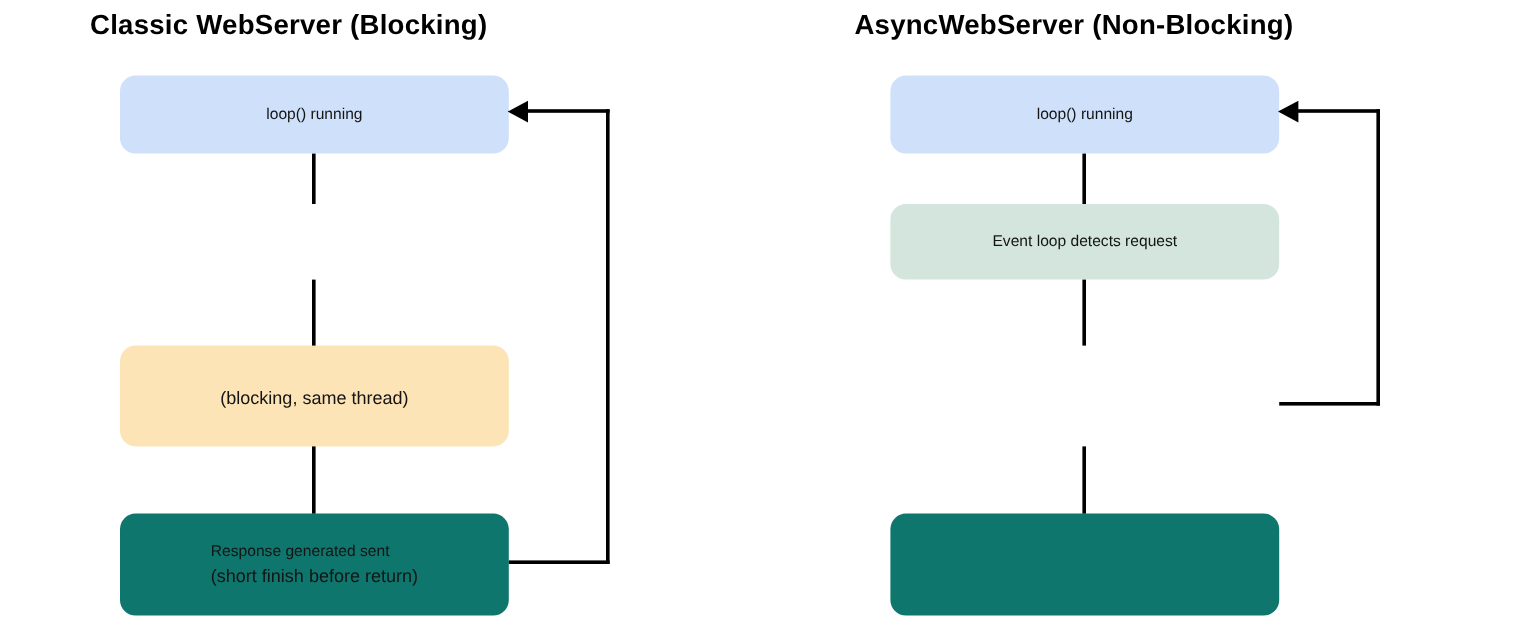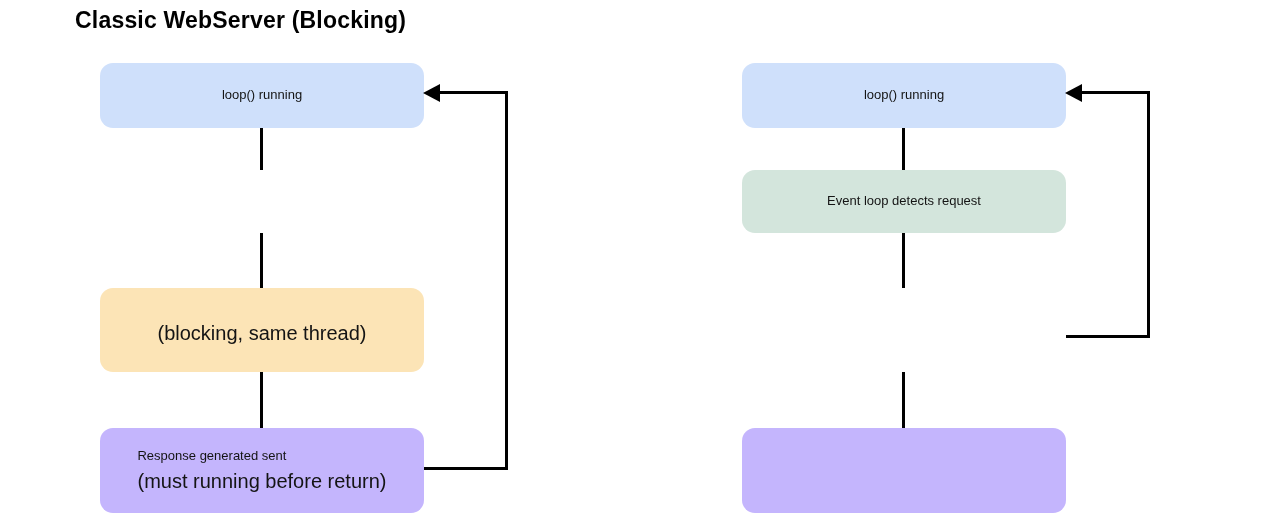--- a/index.html
+++ b/index.html
@@ -27,24 +27,24 @@
     display:flex;align-items:center;justify-content:center;
     box-sizing:border-box;
   }
   .n1{top:63px;height:65px;}
   .n2{top:170px;height:63px;}
   .n3{top:288px;height:84px;}
   .n4{top:428px;height:85px;}
   .c-blue{background:#cfe0fb;}
   .c-green{background:#d3e5dc;}
   .c-orange{background:#fce4b6;}
-  .c-pink{background:#c4b5fd;}
+  .c-pink{background:#0f766e;}
   .node-inner{text-align:left;max-width:300px;}
   .node-label{font-size:13px;color:#141414;line-height:1.25;}
-  .node-sub{font-size:20px;color:#141414;margin-top:5px;line-height:1.2;}
+  .node-sub{font-size:15px;color:#141414;margin-top:5px;line-height:1.2;}
   .node-sub:empty{display:none;}
 
   .vline{position:absolute;left:260px;width:3px;background:#000;}
   .v1{top:128px;height:42px;}
   .v2{top:233px;height:55px;}
   .v3{top:372px;height:56px;}
 
   .fb-top{position:absolute;top:91px;left:438px;width:70px;height:3px;background:#000;}
   .fb-vert{position:absolute;left:505px;top:91px;width:3px;background:#000;}
   .panel-left  .fb-vert{height:379px;}
@@ -78,35 +78,36 @@
 
     <div class="node n3 c-orange">
       <div class="node-inner">
         <div class="node-sub">(blocking, same thread)</div>
       </div>
     </div>
 
     <div class="node n4 c-pink">
       <div class="node-inner">
         <div class="node-label">Response generated sent</div>
-        <div class="node-sub">(must running before return)</div>
+        <div class="node-sub">(short finish before return)</div>
       </div>
     </div>
 
     <div class="vline v1"></div>
     <div class="vline v2"></div>
     <div class="vline v3"></div>
 
     <div class="fb-top"></div>
     <div class="fb-vert"></div>
     <div class="fb-bottom"></div>
     <div class="fb-arrow"></div>
   </div>
 
   <div class="panel panel-right">
+    <div class="panel-title">AsyncWebServer (Non-Blocking)</div>
 
     <div class="node n1 c-blue">
       <div class="node-inner">
         <div class="node-label">loop() running</div>
 
       </div>
     </div>
 
     <div class="node n2 c-green">
       <div class="node-inner">

